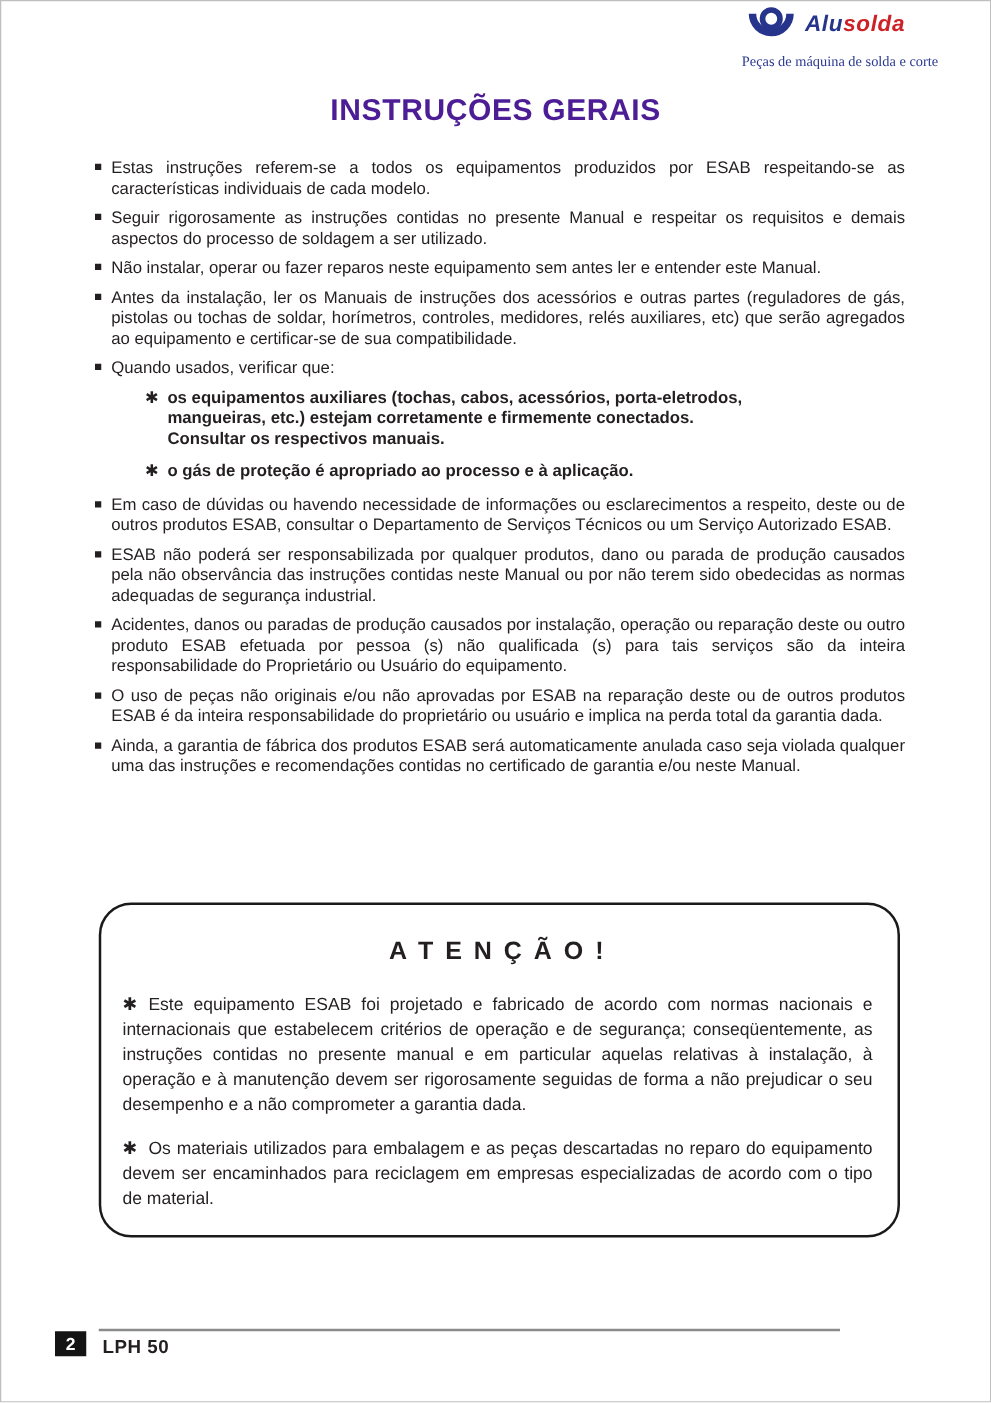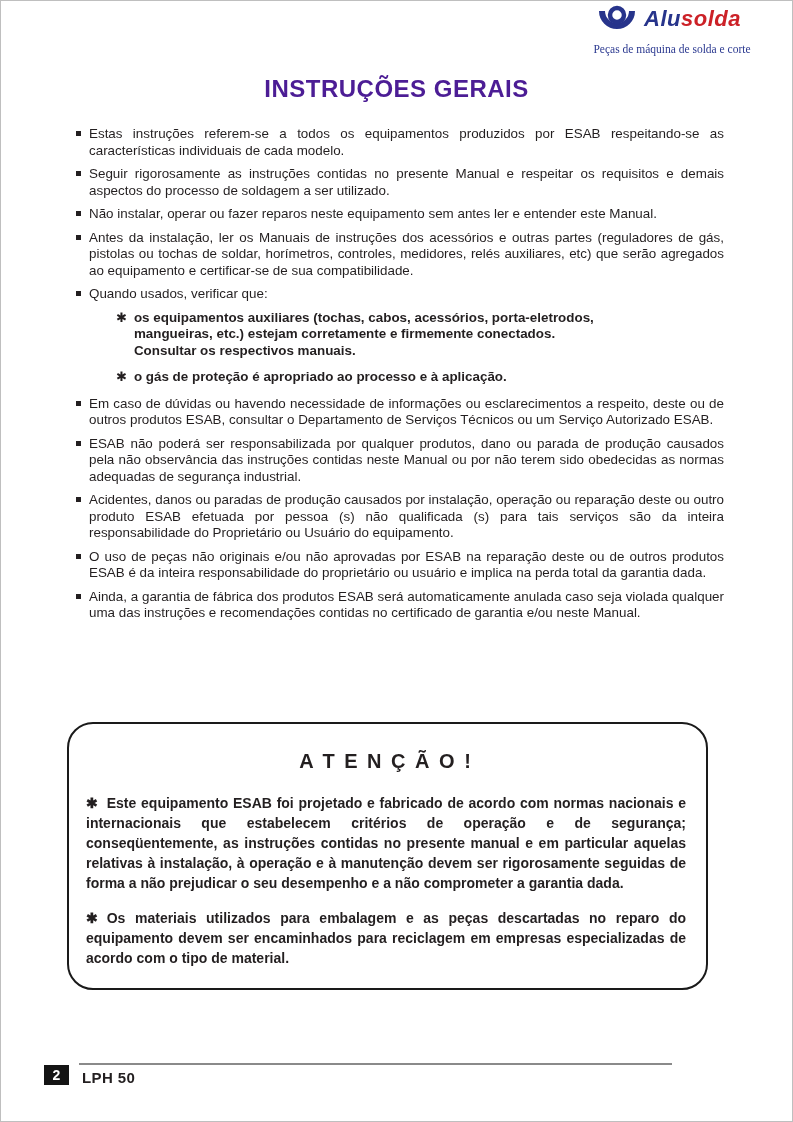--- a/index.html
+++ b/index.html
@@ -6,21 +6,21 @@
   .page {
     position:relative; width:793px; height:1122px; background:#ffffff;
     font-family:"Liberation Sans", sans-serif; color:#231f20;
     border:1px solid #bfbfbf; box-sizing:border-box; overflow:hidden;
   }
 
   
   .logo { position:absolute; top:3px; left:591px; width:160px; }
   .logo-row { display:flex; align-items:flex-start; }
   .logo-icon { flex:0 0 auto; margin-right:2px; }
-  .brand { font-style:italic; font-weight:bold; font-size:22px; line-height:30px; letter-spacing:0.5px; white-space:nowrap; }
+  .brand { font-style:italic; font-weight:bold; font-size:18px; line-height:30px; letter-spacing:0.5px; white-space:nowrap; }
   .brand-alu { color:#27348b; }
   .brand-solda { color:#cc2127; }
   .tagline {
     font-family:"Liberation Serif", serif; color:#2b3990; font-size:11.5px;
     margin-top:1px; white-space:nowrap; text-align:center; width:100%;
   }
 
   
   .title {
     position:absolute; top:74px; left:0; width:100%; text-align:center;
@@ -32,26 +32,26 @@
   .bullet { display:flex; margin-bottom:7px; }
   .bullet .sq { flex:0 0 auto; width:5px; height:5px; background:#231f20; margin:5px 8px 0 0; }
   .bullet .btxt { flex:1; text-align:justify; }
   .subs { margin:3px 0 0 40px; }
   .sub { display:flex; width:487px; margin-bottom:10px; }
   .star { flex:0 0 auto; font-size:13px; margin-right:7px; font-style:normal; }
   .sub .stxt { flex:1; text-align:left;font-weight:bold; }
 
   
   .attention {
-    position:absolute; top:721px; left:66px; width:641px; height:268px;
+    position:absolute; top:721px; left:78px; width:641px; height:268px;
     border:2px solid #1a1a1a; border-radius:26px; box-sizing:border-box;
     padding:16px 20px 0 17px;
   }
   .attn-title { text-align:center; font-size:20px; font-weight:bold; letter-spacing:2px; margin:10px 0 20px 0; }
-  .attn-p { font-weight:bold; font-size:14px; line-height:20px; text-align:justify; margin:12px 0 15px 0; }
+  .attn-p { font-weight:normal; font-size:14px; line-height:20px; text-align:justify; margin:12px 0 15px 0; }
   .attn-p .star { display:inline; margin-right:9px; font-size:14px; }
 
   
   .page-num {
     position:absolute; left:43px; top:1064px; width:25px; height:20px;
     background:#141414; color:#ffffff; font-weight:bold; font-size:14px;
     text-align:center; line-height:20px;
   }
   .footer-line { position:absolute; left:78px; top:1062px; width:593px; height:2px; background:#8a8a8a; }
   .footer-doc { position:absolute; left:81px; top:1068px; font-size:15px; font-weight:bold; letter-spacing:0.4px; color:#231f20; }

